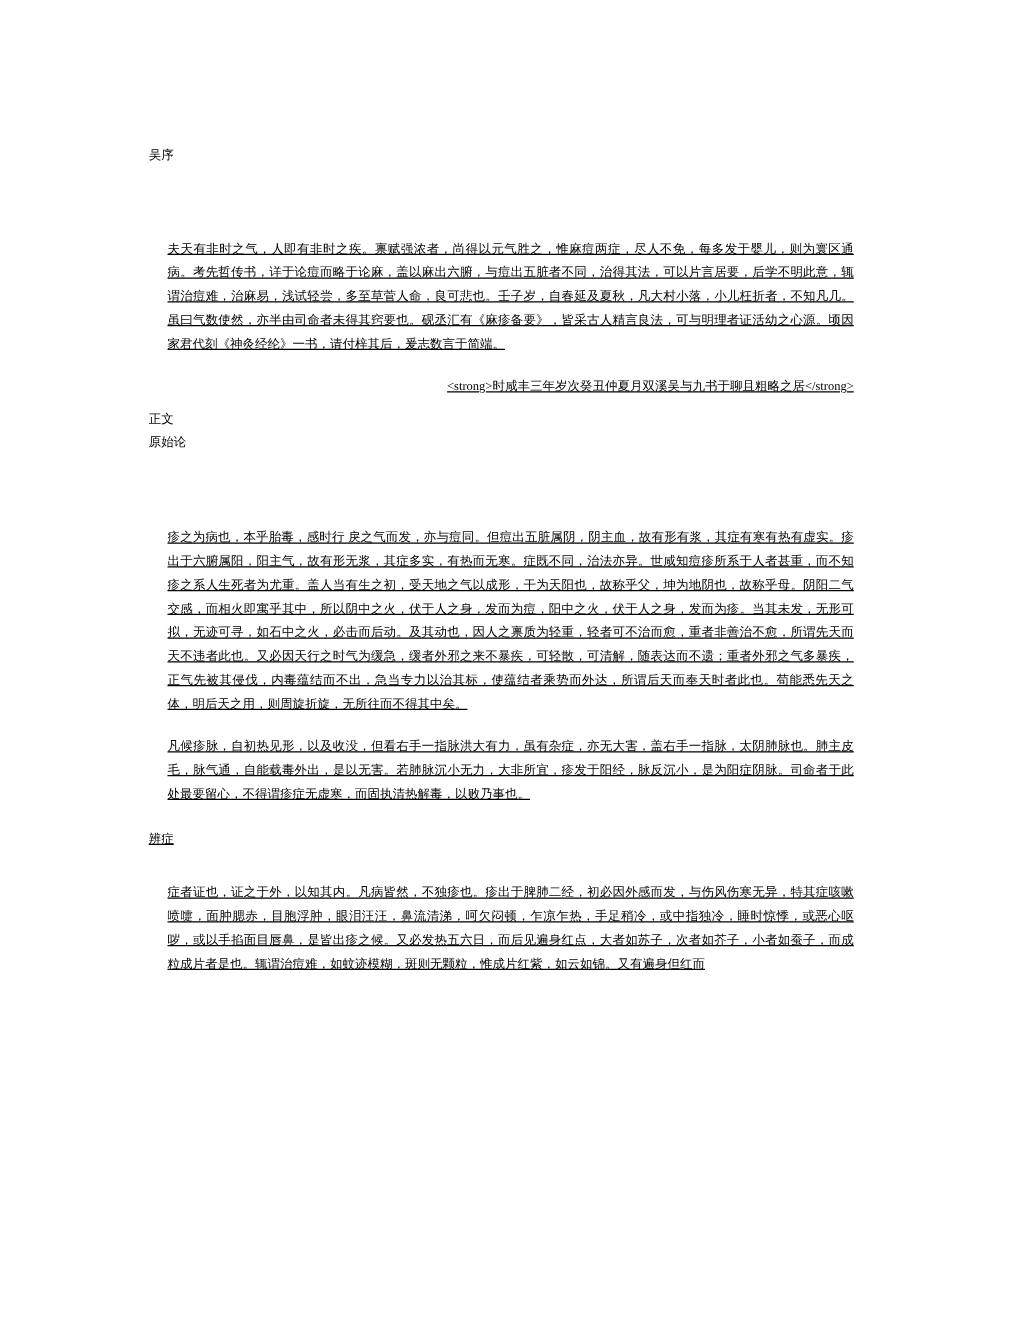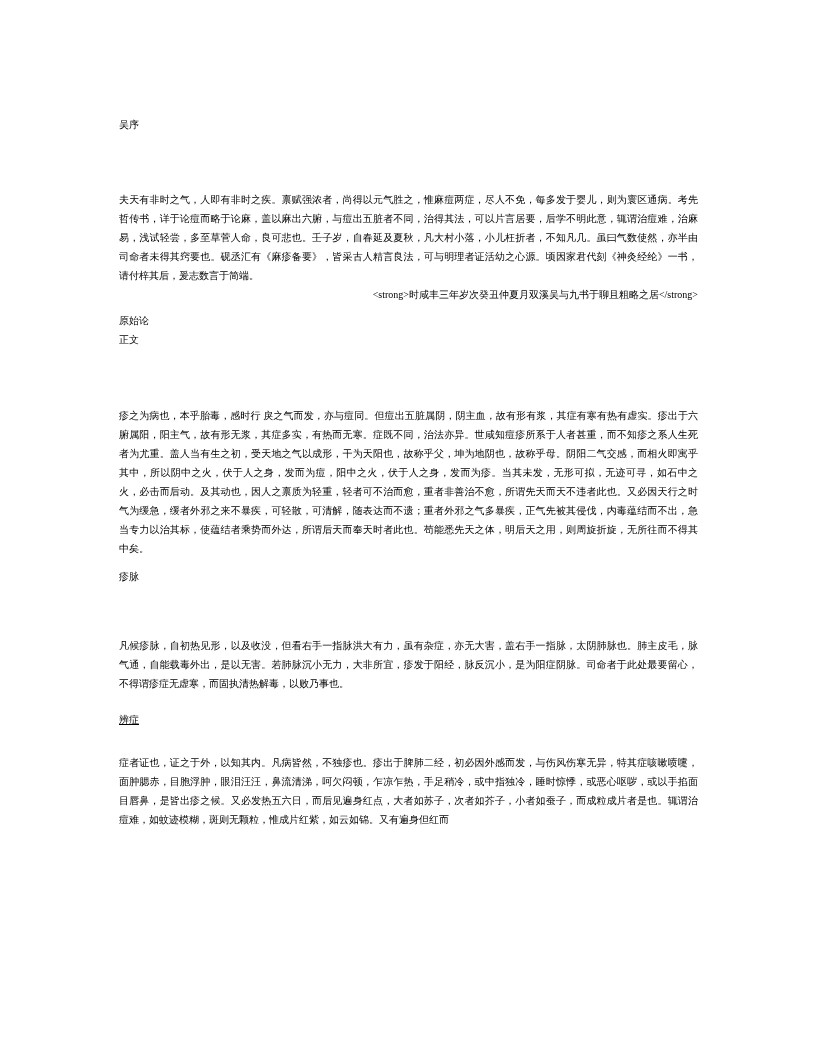--- a/index.html
+++ b/index.html
@@ -16,49 +16,49 @@
     font-size: 10px;
     line-height: 19px;
     color: #000000;
   }
   .heading { margin: 0; }
   .heading.after-preface { margin-bottom: 56px; }
   .heading.after-pulse { margin-bottom: 50px; }
   .heading.after-diagnosis { margin-bottom: 24px; text-decoration: underline; }
   .label-group { margin: 0 0 57px 0; }
   .para {
-    margin: 0;
+    margin: 15px;
     text-align: justify;
     text-justify: inter-ideograph;
     word-break: break-all;
+    text-decoration: underline;
   }
   .para.mb-xs { margin-bottom: 7px; text-align: right; }
   .para.mb-sm { margin-bottom: 9px; }
   .para.mb-md { margin-bottom: 17px; }
   .sig { text-align: left; }
 </style>
 </head>
 <body>
 
 <div class="page">
 
   <div class="heading after-preface">吴序</div>
 
   <p class="para">夫天有非时之气，人即有非时之疾。禀赋强浓者，尚得以元气胜之，惟麻痘两症，尽人不免，每多发于婴儿，则为寰区通病。考先哲传书，详于论痘而略于论麻，盖以麻出六腑，与痘出五脏者不同，治得其法，可以片言居要，后学不明此意，辄谓治痘难，治麻易，浅试轻尝，多至草菅人命，良可悲也。壬子岁，自春延及夏秋，凡大村小落，小儿枉折者，不知凡几。虽曰气数使然，亦半由司命者未得其窍要也。砚丞汇有《麻疹备要》，皆采古人精言良法，可与明理者证活幼之心源。顷因家君代刻《神灸经纶》一书，请付梓其后，爰志数言于简端。</p>
 
   <p class="para sig mb-xs">&lt;strong&gt;时咸丰三年岁次癸丑仲夏月双溪吴与九书于聊且粗略之居&lt;/strong&gt;</p>
 
   <div class="label-group">
+    <div>正文</div>
     <div>原始论</div>
-    <div>正文</div>
   </div>
 
   <p class="para mb-sm">疹之为病也，本乎胎毒，感时行 戾之气而发，亦与痘同。但痘出五脏属阴，阴主血，故有形有浆，其症有寒有热有虚实。疹出于六腑属阳，阳主气，故有形无浆，其症多实，有热而无寒。症既不同，治法亦异。世咸知痘疹所系于人者甚重，而不知疹之系人生死者为尤重。盖人当有生之初，受天地之气以成形，干为天阳也，故称乎父，坤为地阴也，故称乎母。阴阳二气交感，而相火即寓乎其中，所以阴中之火，伏于人之身，发而为痘，阳中之火，伏于人之身，发而为疹。当其未发，无形可拟，无迹可寻，如石中之火，必击而后动。及其动也，因人之禀质为轻重，轻者可不治而愈，重者非善治不愈，所谓先天而天不违者此也。又必因天行之时气为缓急，缓者外邪之来不暴疾，可轻散，可清解，随表达而不遗；重者外邪之气多暴疾，正气先被其侵伐，内毒蕴结而不出，急当专力以治其标，使蕴结者乘势而外达，所谓后天而奉天时者此也。苟能悉先天之体，明后天之用，则周旋折旋，无所往而不得其中矣。</p>
 
-  <div class="heading after-pulse">疹脉</div>
 
   <p class="para mb-md">凡候疹脉，自初热见形，以及收没，但看右手一指脉洪大有力，虽有杂症，亦无大害，盖右手一指脉，太阴肺脉也。肺主皮毛，脉气通，自能载毒外出，是以无害。若肺脉沉小无力，大非所宜，疹发于阳经，脉反沉小，是为阳症阴脉。司命者于此处最要留心，不得谓疹症无虚寒，而固执清热解毒，以败乃事也。</p>
 
   <div class="heading after-diagnosis">辨症</div>
 
   <p class="para">症者证也，证之于外，以知其内。凡病皆然，不独疹也。疹出于脾肺二经，初必因外感而发，与伤风伤寒无异，特其症咳嗽喷嚏，面肿腮赤，目胞浮肿，眼泪汪汪，鼻流清涕，呵欠闷顿，乍凉乍热，手足稍冷，或中指独冷，睡时惊悸，或恶心呕哕，或以手掐面目唇鼻，是皆出疹之候。又必发热五六日，而后见遍身红点，大者如苏子，次者如芥子，小者如蚕子，而成粒成片者是也。辄谓治痘难，如蚊迹模糊，斑则无颗粒，惟成片红紫，如云如锦。又有遍身但红而</p>
 
 </div>
 
 </body></html>

